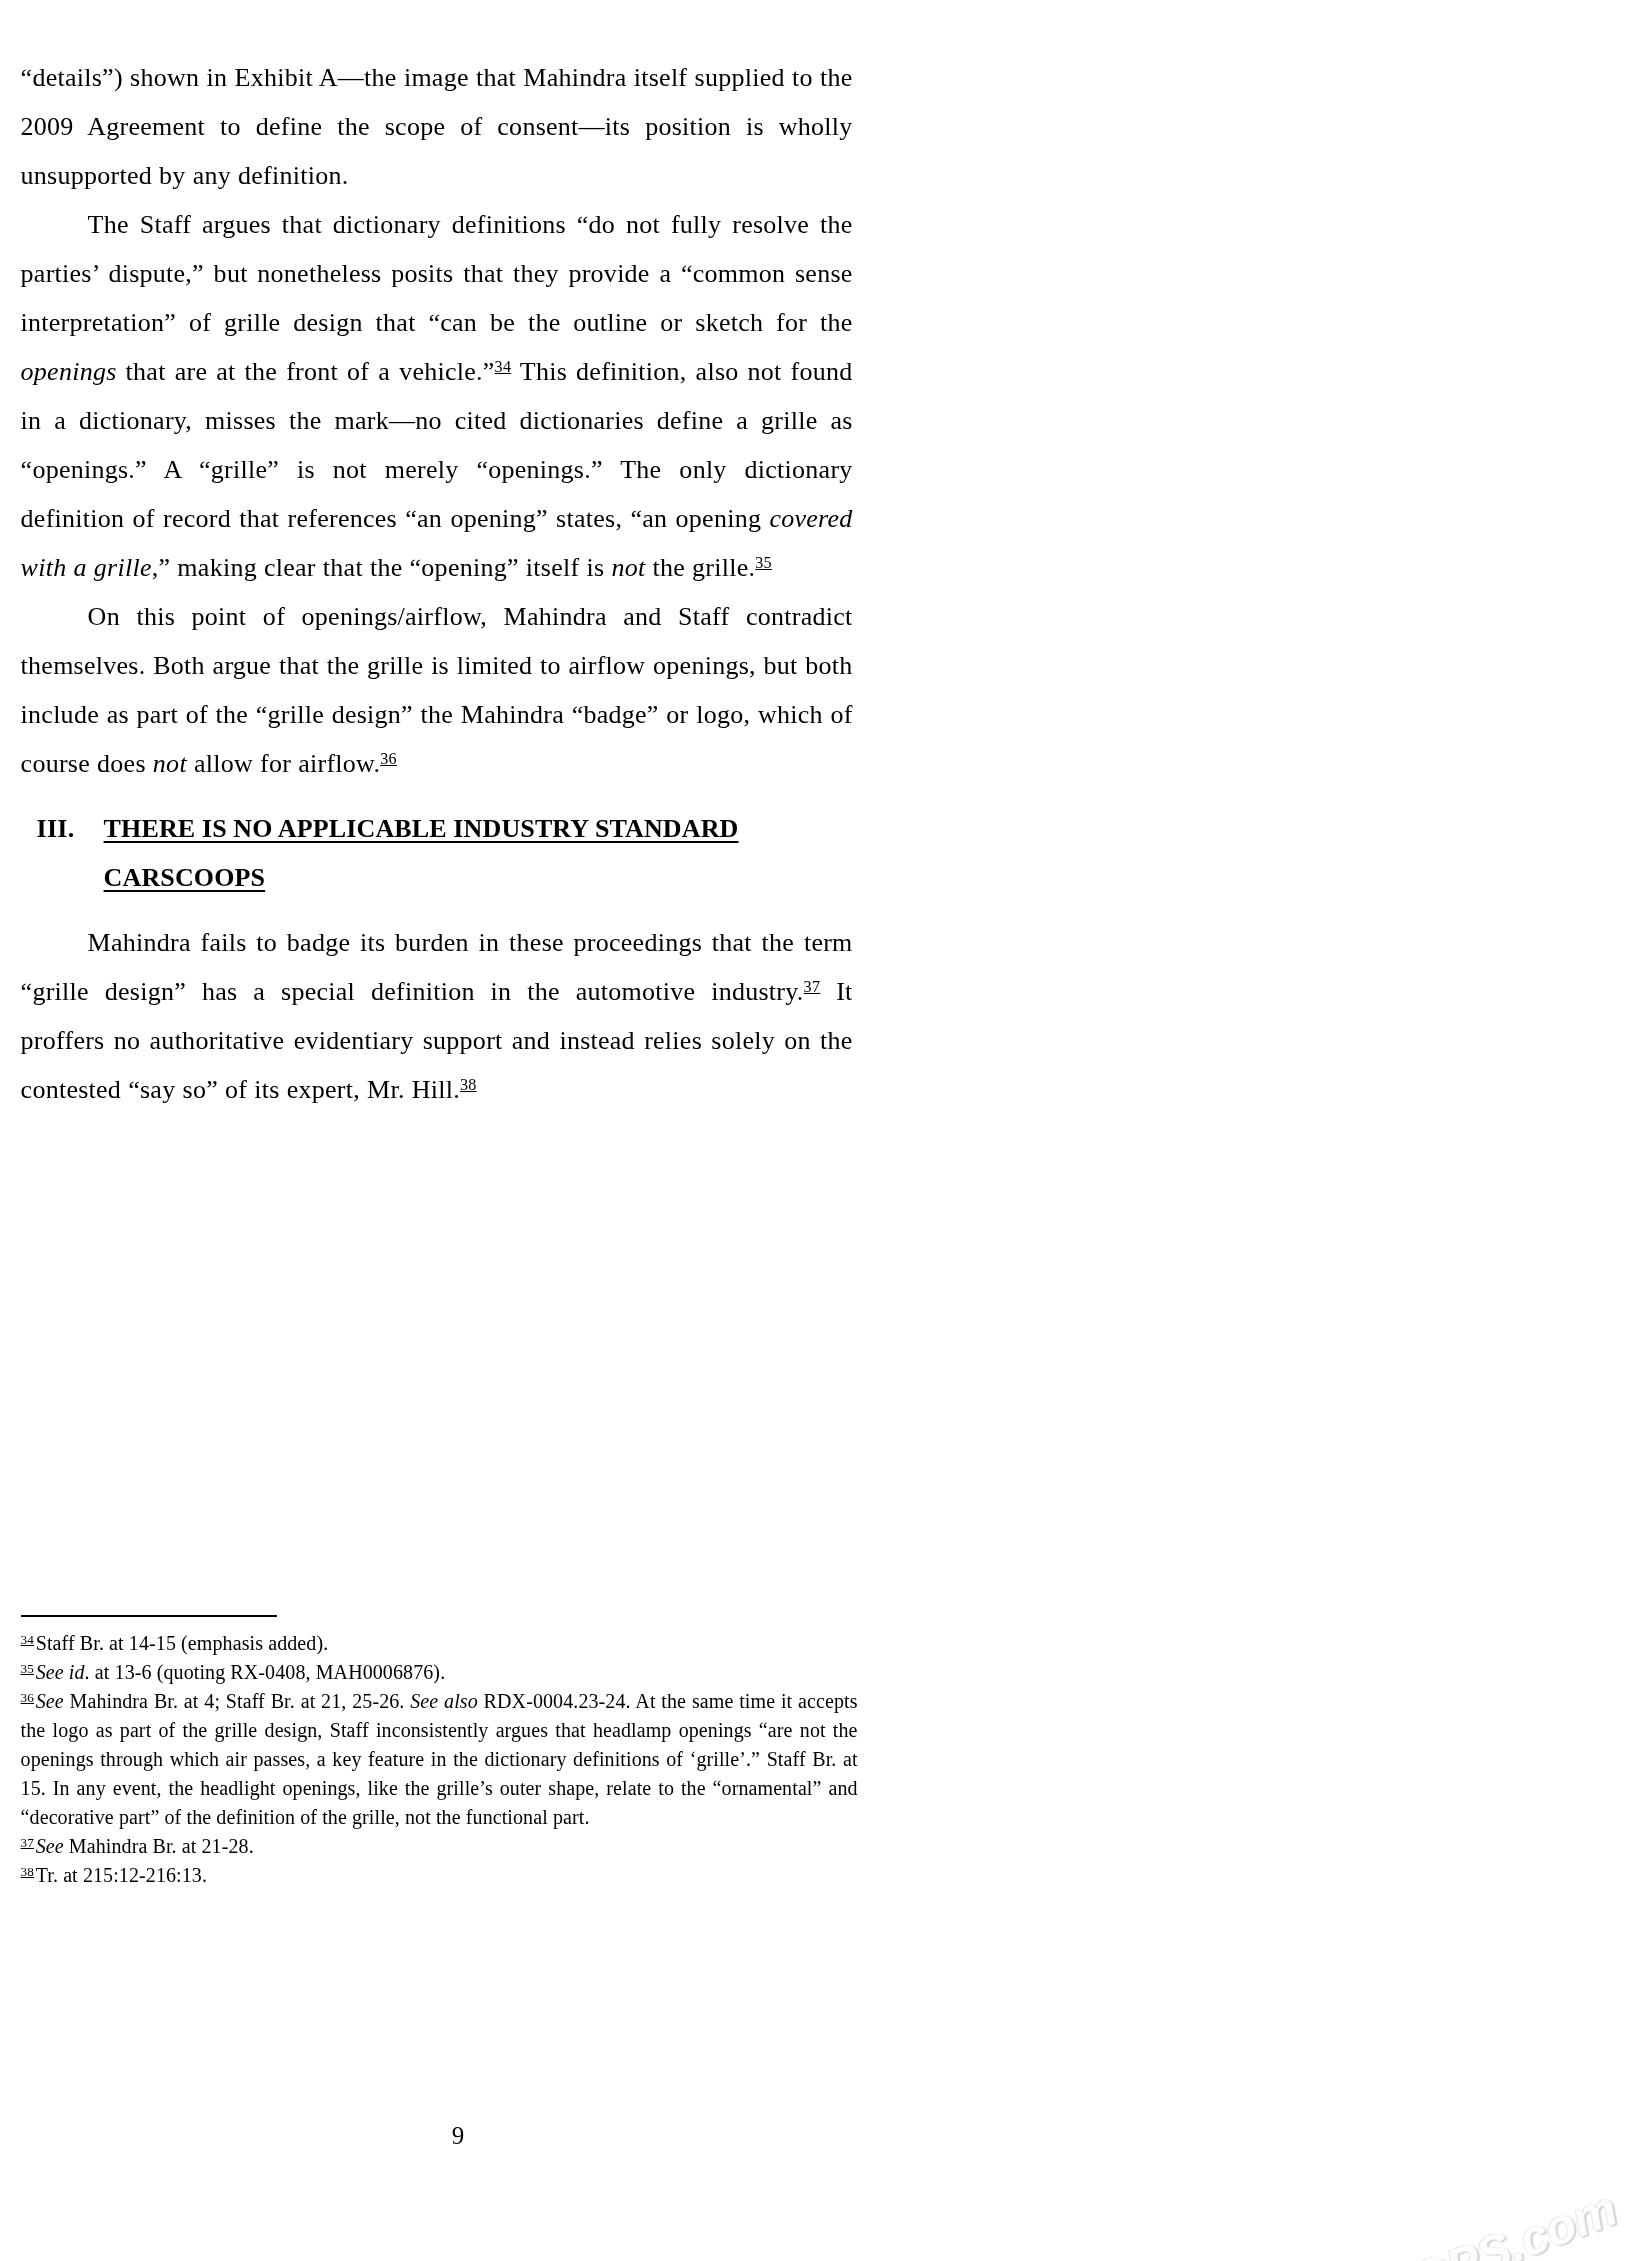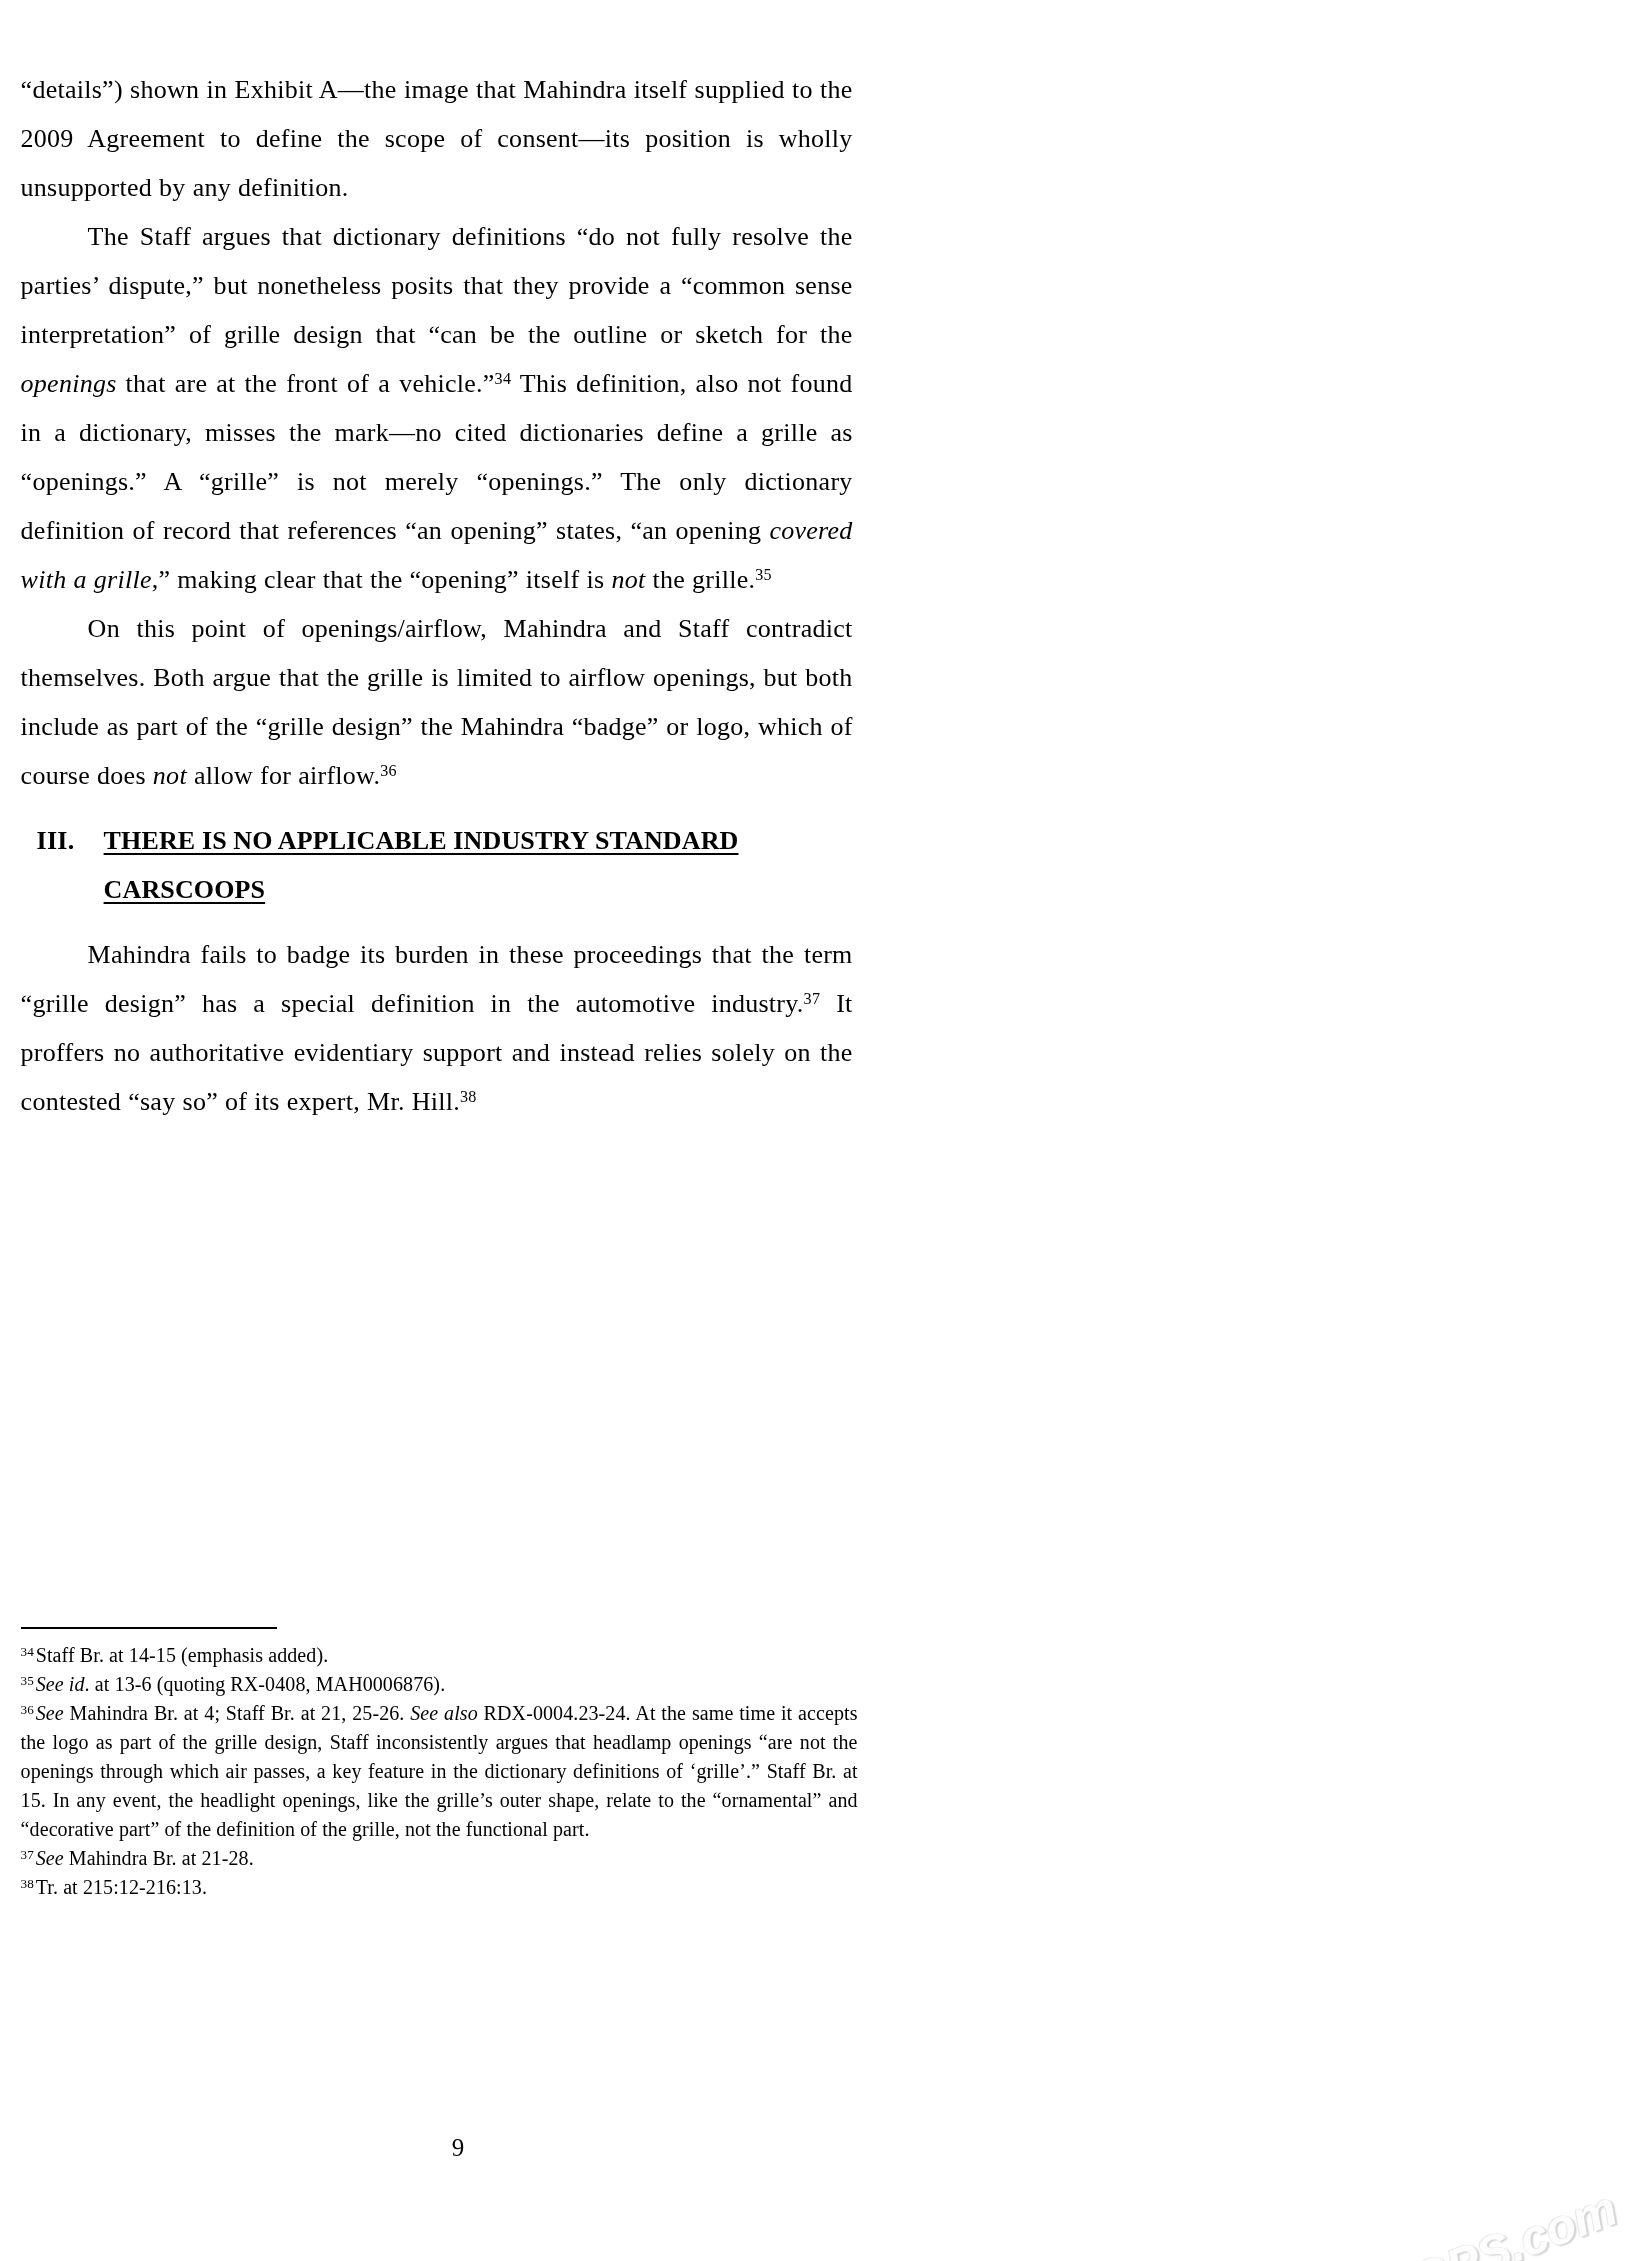--- a/index.html
+++ b/index.html
@@ -15,21 +15,21 @@
     position: relative;
     width: 1648px;
     height: 2261px;
     background: #ffffff;
     overflow: hidden;
     box-sizing: border-box;
   }
   .content {
     position: absolute;
     left: 20.6px;
-    top: 12px;
+    top: 0;
     width: 858px;
     height: 1736px;
   }
 
   
   .body-block {
     position: absolute;
     left: 0;
     top: 53px;
     width: 832px;
@@ -47,20 +47,21 @@
     text-indent: 67px;
   }
   .para + .para {
     margin-top: 0;
   }
   .para i, .para em { font-style: italic; }
   sup {
     font-size: 0.62em;
     line-height: 0;
     vertical-align: 0.52em;
+    text-decoration: underline;
   }
 
   
   .heading-row {
     display: flex;
     align-items: flex-start;
     font-size: 26px;
     line-height: 49px;
     font-weight: bold;
     margin: 16px;

